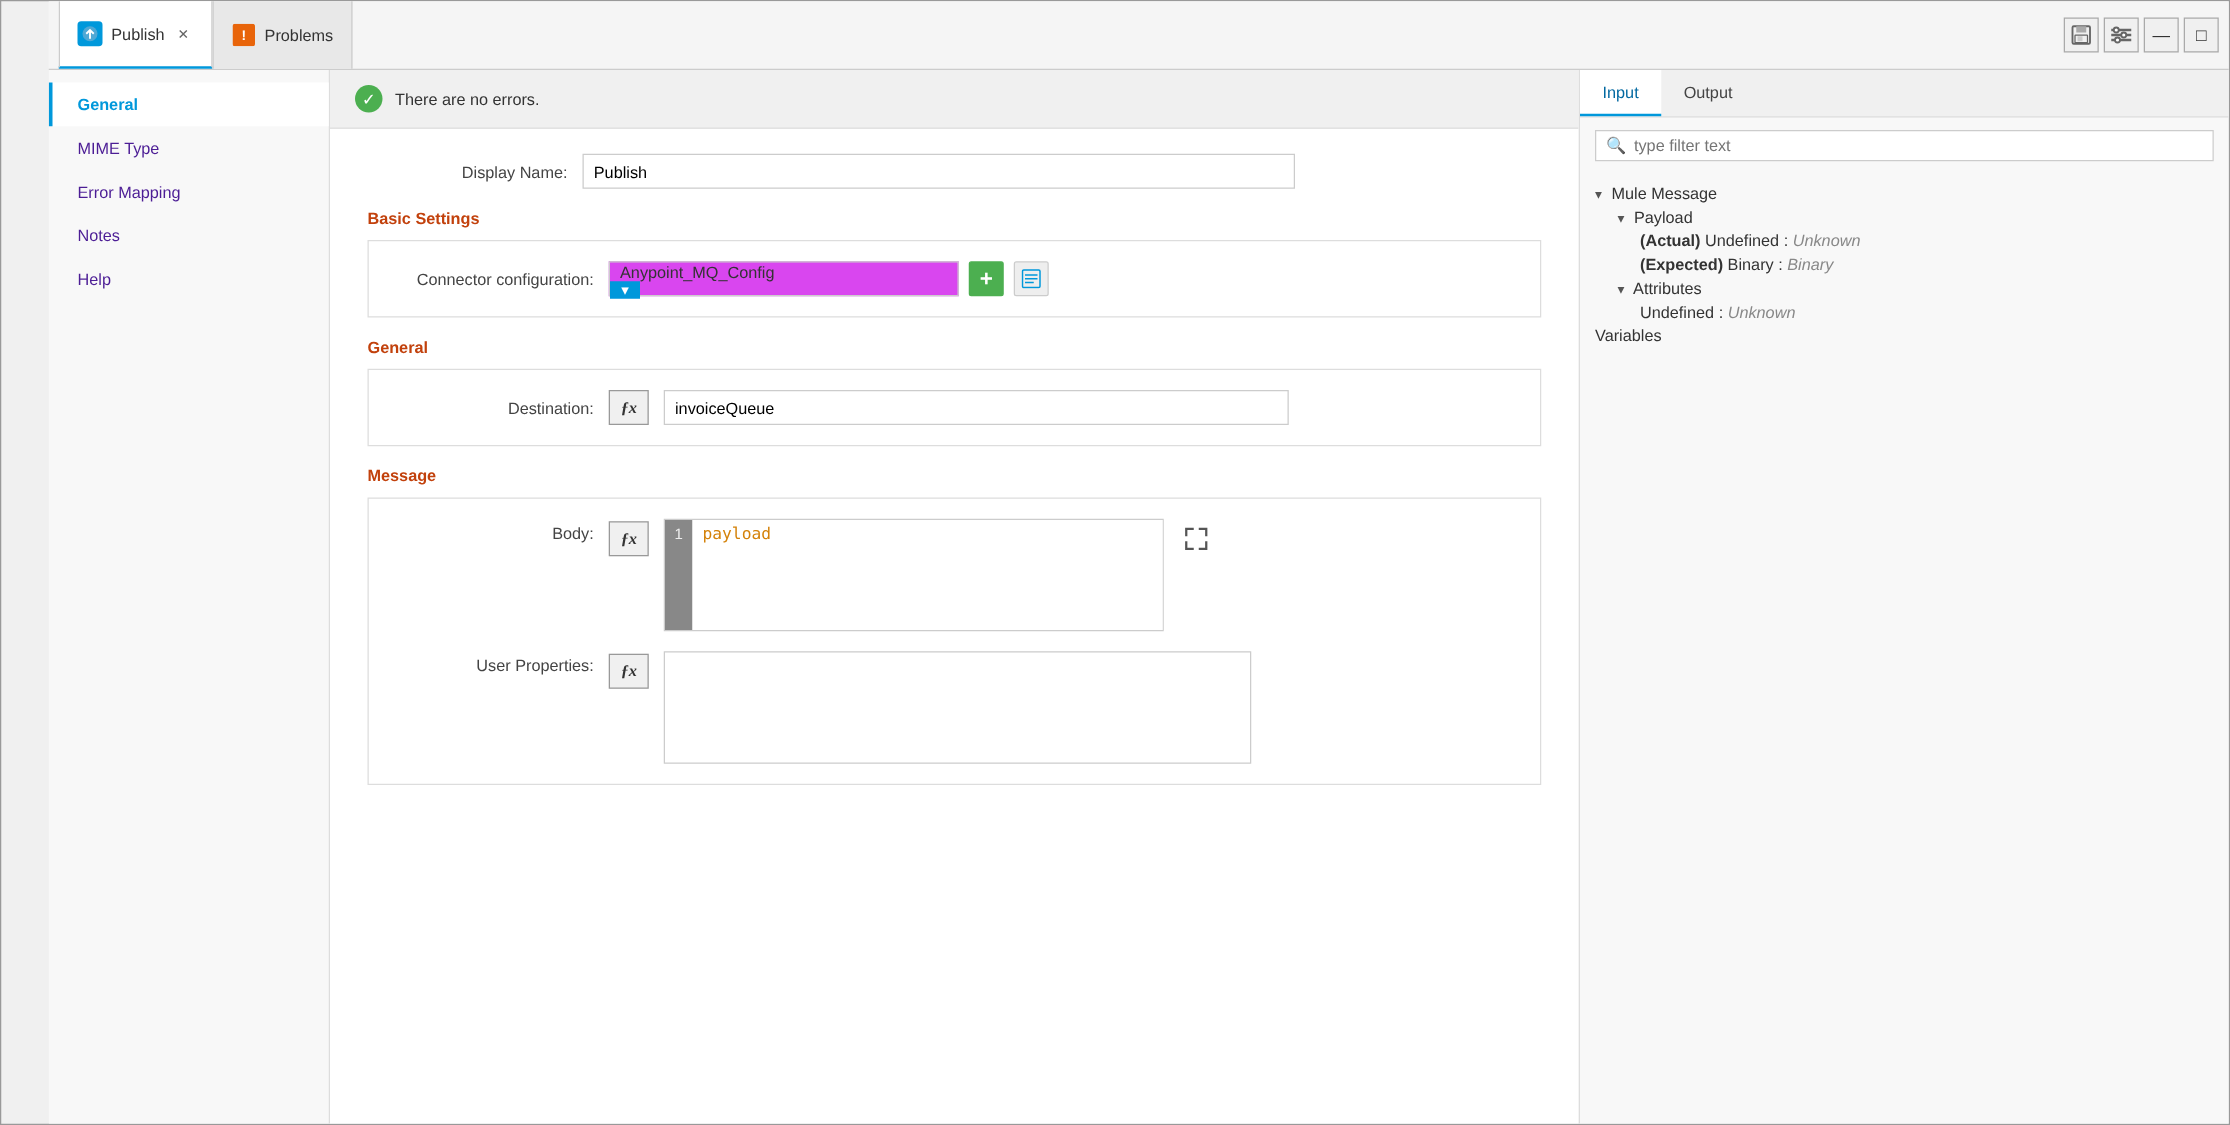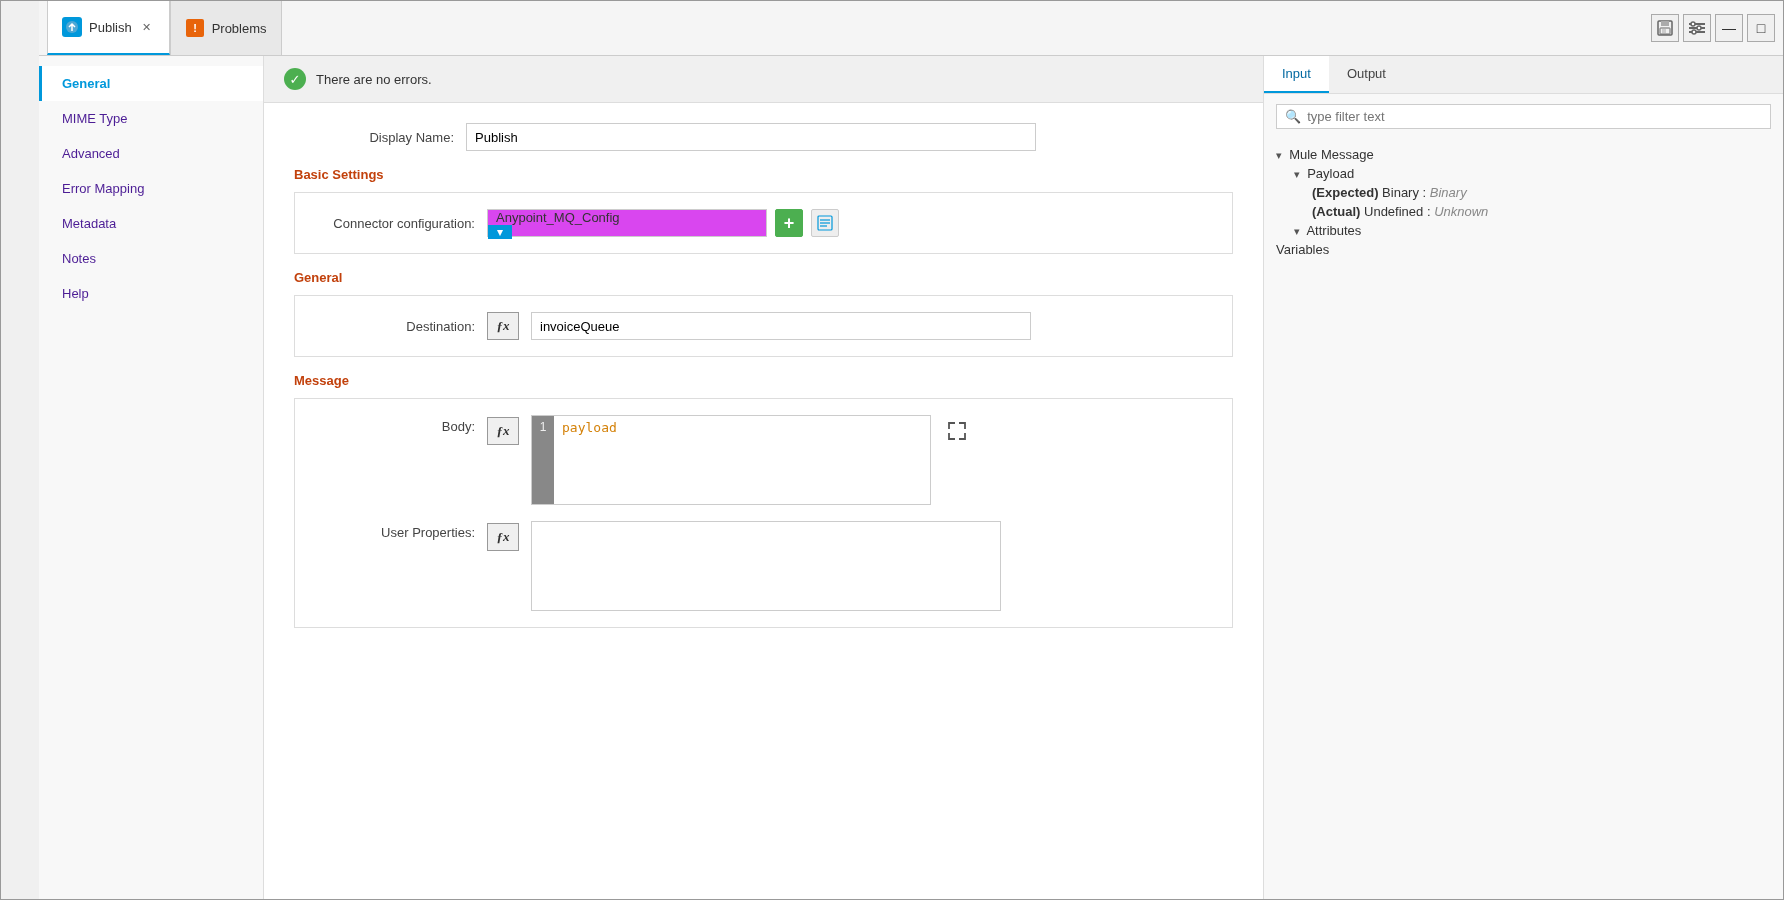--- a/index.html
+++ b/index.html
@@ -130,27 +130,21 @@
   <div class="main">
 
     <div class="sidebar">
       <div class="sidebar-item active">
         <span>General</span>
       </div>
       <div class="sidebar-item">
         <span>MIME Type</span>
       </div>
       <div class="sidebar-item">
-        <span>Advanced</span>
-      </div>
-      <div class="sidebar-item">
         <span>Error Mapping</span>
-      </div>
-      <div class="sidebar-item">
-        <span>Metadata</span>
       </div>
       <div class="sidebar-item">
         <span>Notes</span>
       </div>
       <div class="sidebar-item">
         <span>Help</span>
       </div>
     </div>
 
     <div class="content">
@@ -263,42 +257,49 @@
         <div class="tree-indent">
 
           <div class="tree-item">
             <span class="chevron">▾</span>
             <span class="tree-key">Payload</span>
           </div>
 
           <div class="tree-indent">
 
             <div class="tree-item">
+              <span class="tree-bold">(Actual)</span>
+              <span> </span>
+              <span>Undefined</span>
+              <span> : </span>
+              <span class="tree-type">Unknown</span>
+            </div>
+
+            <div class="tree-item">
               <span class="tree-bold">(Expected)</span>
               <span> </span>
               <span>Binary</span>
               <span> : </span>
               <span class="tree-type">Binary</span>
             </div>
-
+          </div>
+
+          <div class="tree-item">
+            <span class="chevron">▾</span>
+            <span class="tree-key">Attributes</span>
+          </div>
+
+          <div class="tree-indent">
             <div class="tree-item">
-              <span class="tree-bold">(Actual)</span>
-              <span> </span>
               <span>Undefined</span>
               <span> : </span>
               <span class="tree-type">Unknown</span>
             </div>
           </div>
 
-          <div class="tree-item">
-            <span class="chevron">▾</span>
-            <span class="tree-key">Attributes</span>
-          </div>
-
-
         </div>
 
         <div class="tree-item">
           <span class="tree-key">Variables</span>
         </div>
 
       </div>
     </div>
 
   </div>

